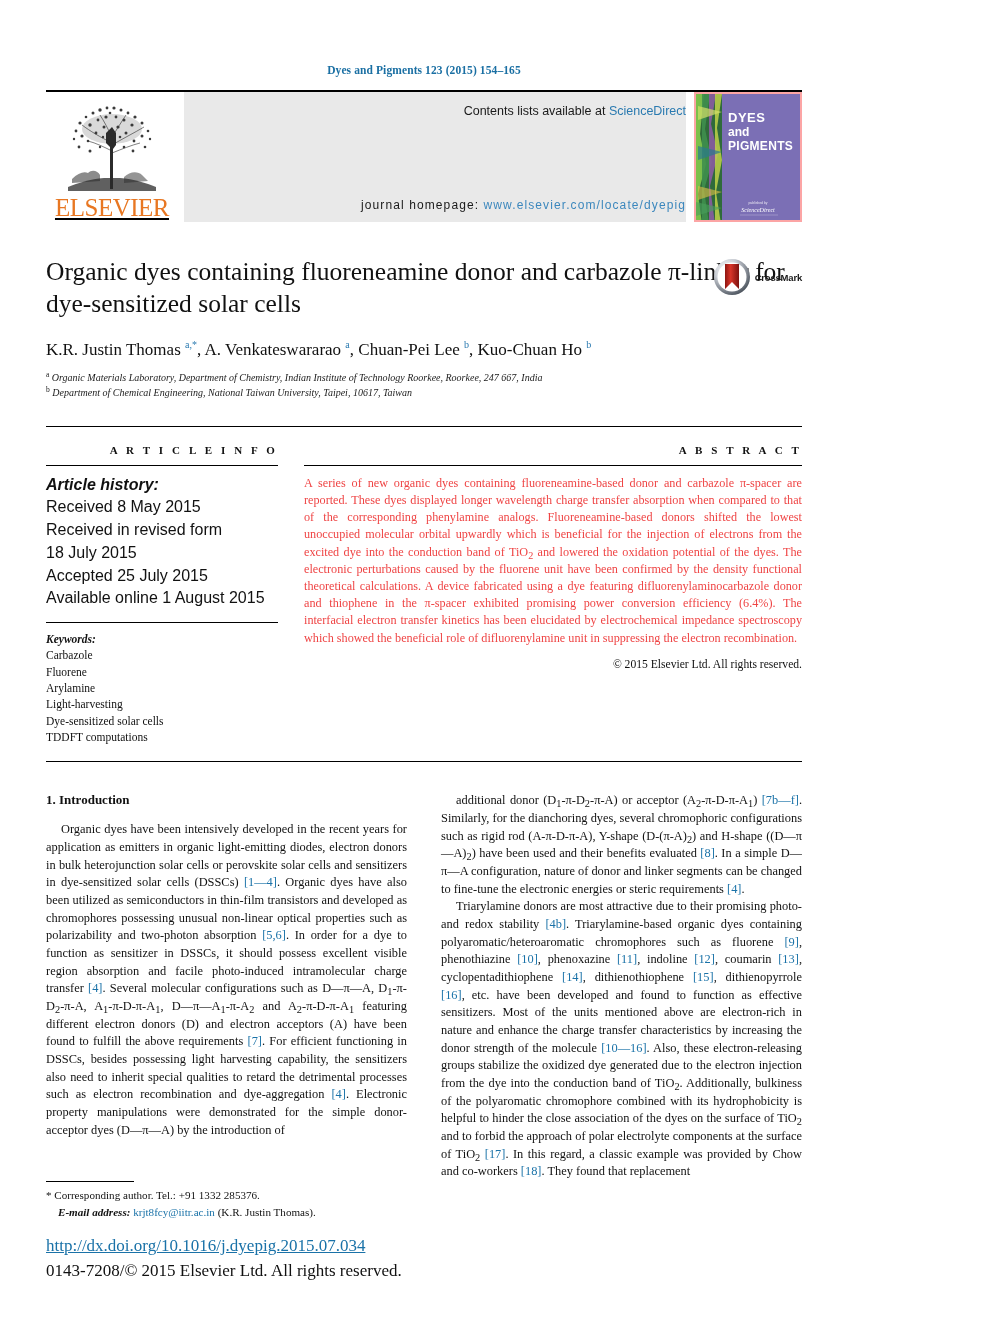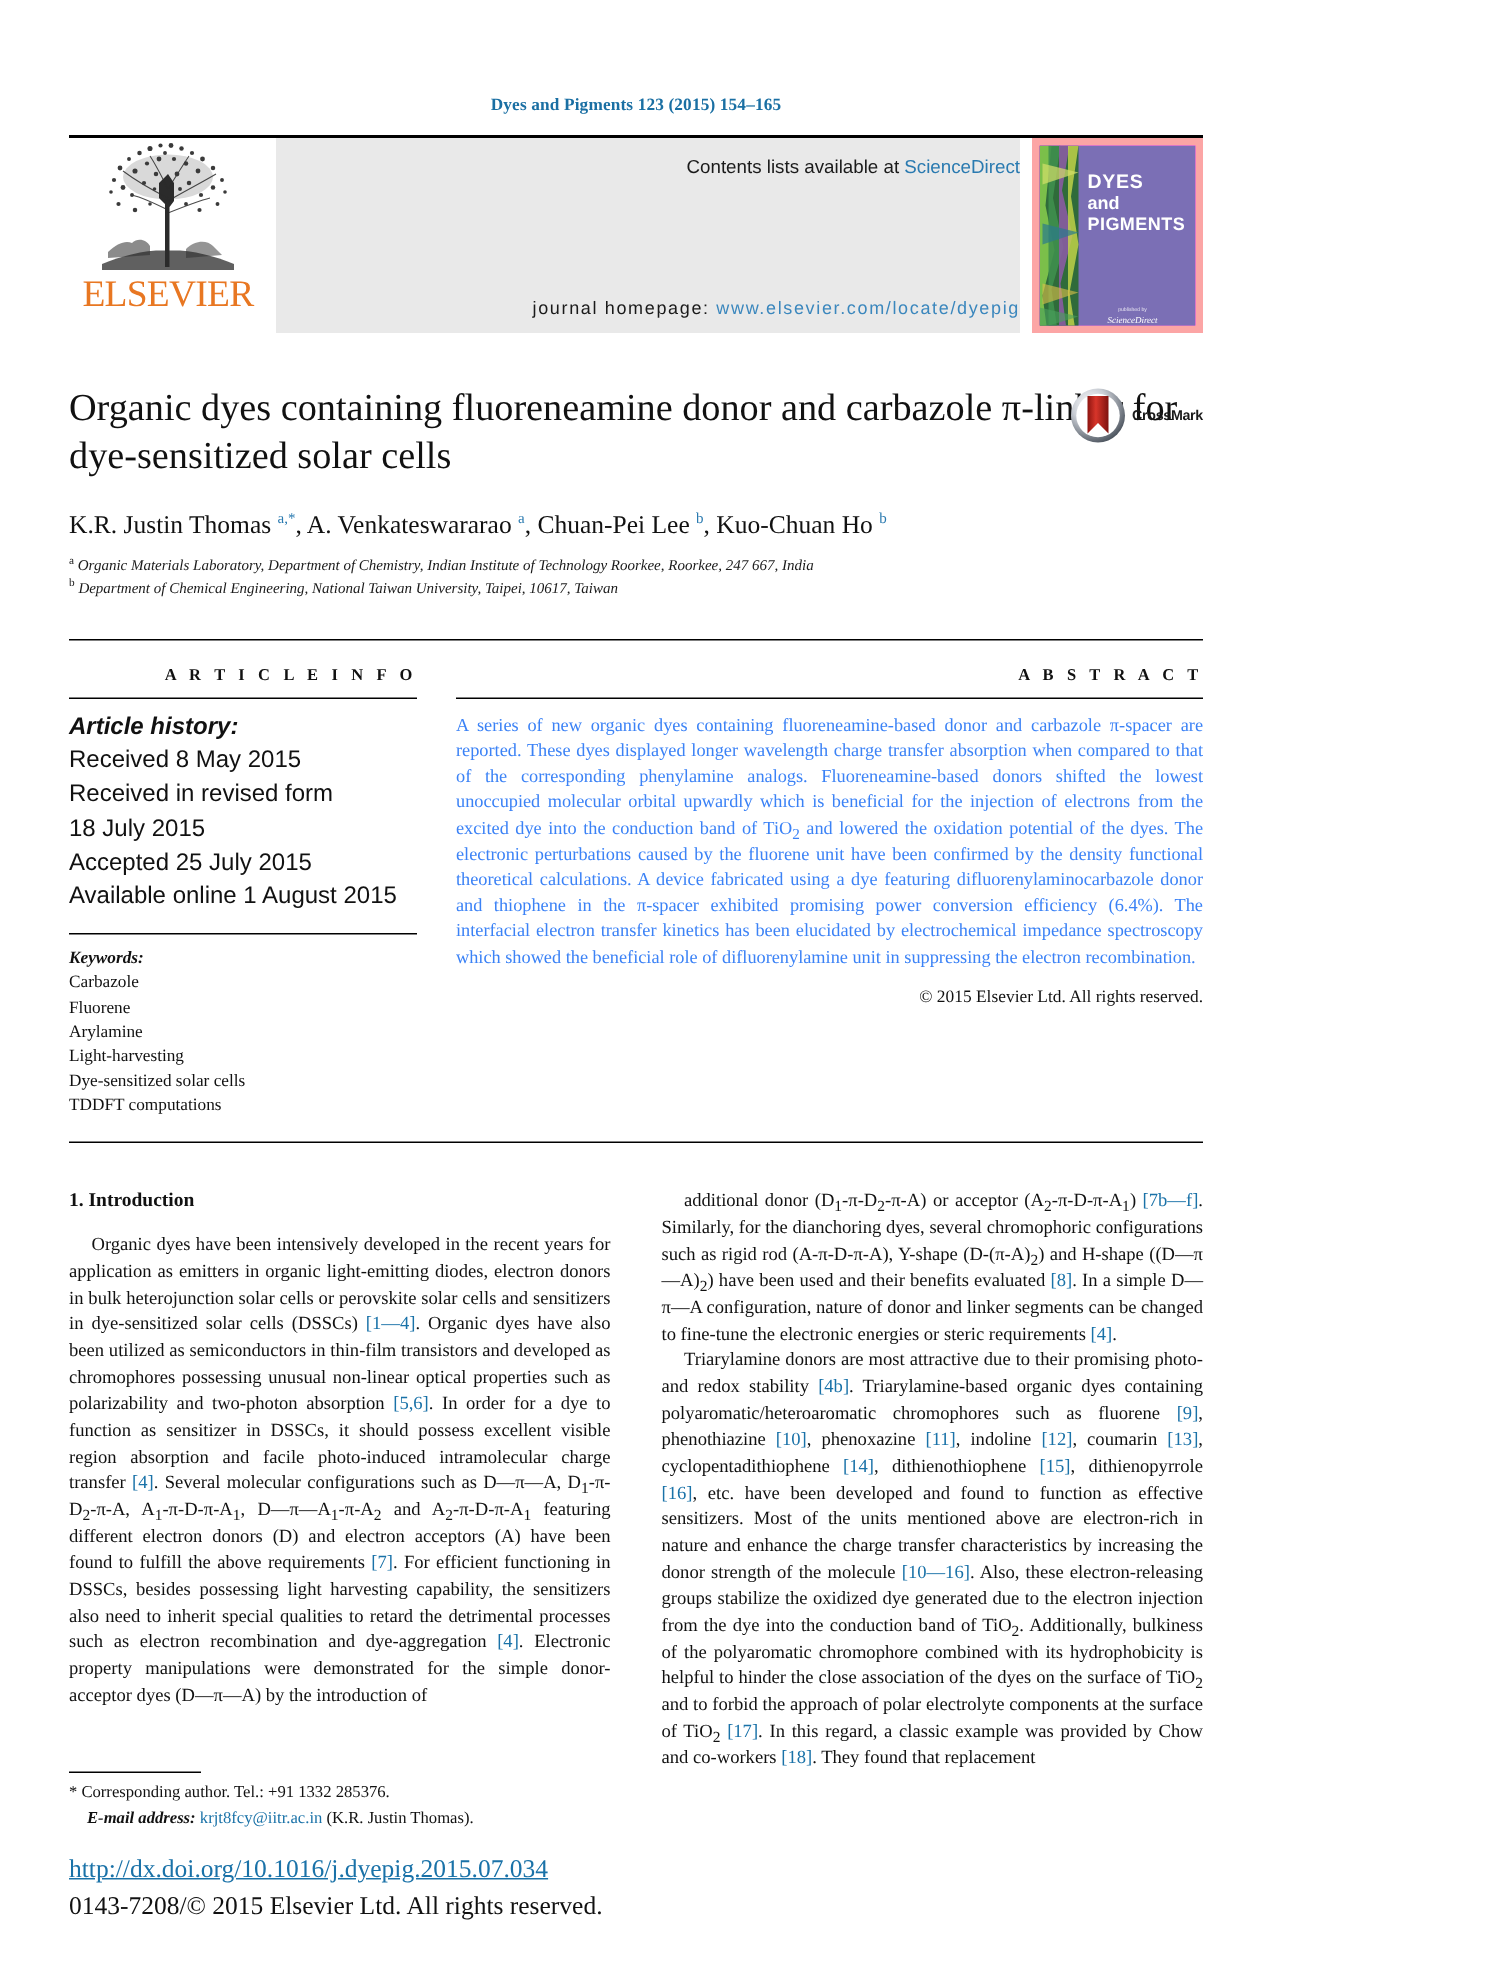--- a/index.html
+++ b/index.html
@@ -40,23 +40,25 @@
     border-top: 2.5px solid #000;
     display: flex;
     align-items: stretch;
     height: 130px;
   }
   .elsevier-logo {
     width: 132px;
     flex: 0 0 132px;
     display: flex;
     flex-direction: column;
+    justify-content: flex-end;
     align-items: center;
     padding-bottom: 2px;
     box-sizing: border-box;
+    text-decoration: underline;
   }
   .tree-svg { display:block; }
   .elsevier-word {
     font-family: "Liberation Serif", serif;
     font-size: 25px;
     letter-spacing: -0.5px;
     color: #e87722;
     line-height: 1;
     font-weight: 400;
   }
@@ -87,21 +89,21 @@
     font-family: "Liberation Sans", sans-serif;
     font-size: 12px;
     letter-spacing: 1.1px;
     color: #1a1a1a;
   }
   .homepage-line .url { color: #3b87bd; }
   .cover-thumb {
     flex: 0 0 104px;
     width: 104px;
     margin-left: 8px;
-    border: 5px solid #fca5a5;
+    border: 2px solid #fca5a5;
     background: #d946ef;
     position: relative;
     overflow: hidden;
   }
 
   
   .title-block { margin-top: 34px; position: relative; }
   .article-title {
     font-family: "Liberation Serif", serif;
     font-size: 25.5px;
@@ -184,21 +186,21 @@
     line-height: 1.42;
     color: #111;
   }
   .kw-title { font-style: italic; font-weight: bold; }
   .abstract-text {
     margin-top: 9px;
     font-family: "Liberation Serif", serif;
     font-size: 12.2px;
     line-height: 1.41;
     text-align: justify;
-    color: #3b82f6;
+    color: #ef4444;
   }
   .copyright {
     margin-top: 11px;
     text-align: right;
     font-family: "Liberation Serif", serif;
     font-size: 11.6px;
     color: #111;
   }
   .info-rule-bottom { margin-top: 16px; border-top: 1px solid #000; }
 

